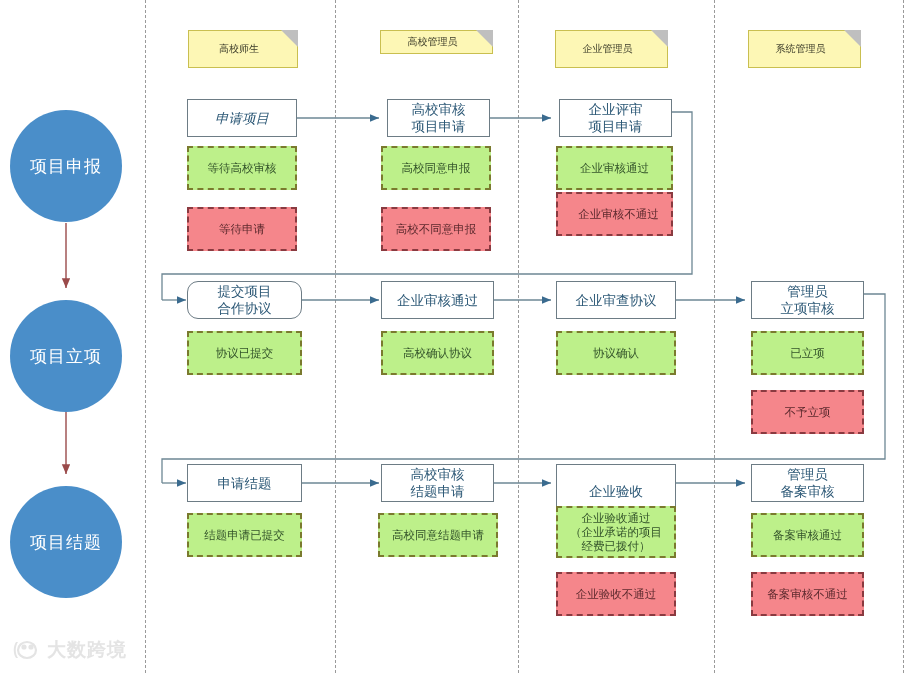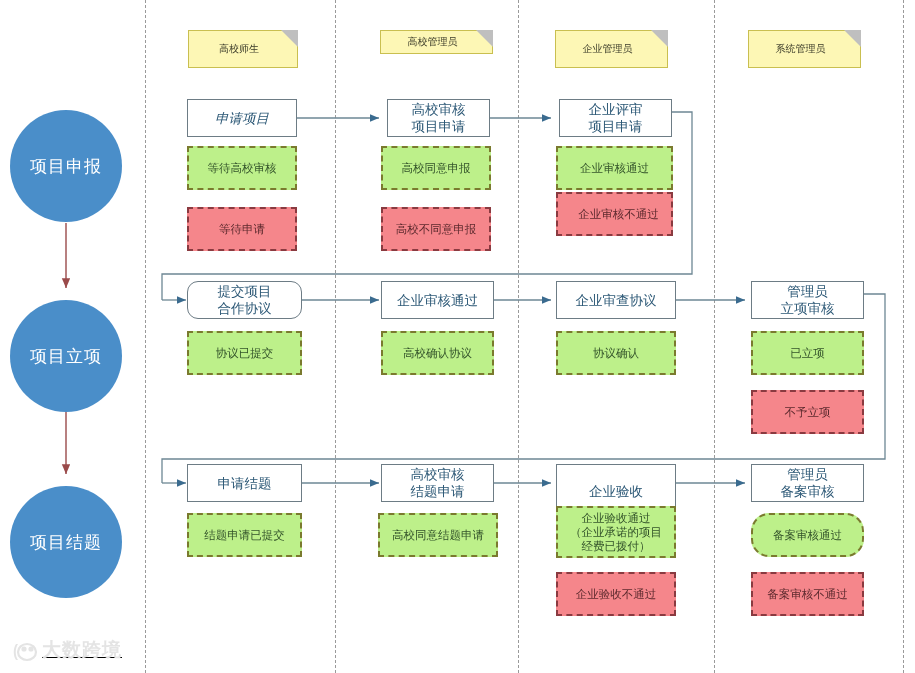--- a/index.html
+++ b/index.html
@@ -109,23 +109,23 @@
     left: 0;
     top: 0;
     width: 915px;
     height: 673px;
     pointer-events: none;
   }
   
   .watermark {
     position: absolute;
     display: flex;
-    align-items: flex-end;
+    align-items: center;
+    gap: 5px;
     opacity: 1;
-    text-decoration: underline;
   }
   .watermark .wm-text {
     font-size: 19px;
     font-weight: bold;
     color: #e4e4e4;
     letter-spacing: 1px;
   }
 </style>
 </head>
 <body>
@@ -277,21 +277,21 @@
   <div class="status-box green" style="left:556px; top:506px; width:120px; height:52px;">
     <span>企业验收通过<br>（企业承诺的项目<br>经费已拨付）</span>
   </div>
   <div class="status-box red" style="left:556px; top:572px; width:120px; height:44px;">
     <span>企业验收不通过</span>
   </div>
 
   <div class="proc-box" style="left:751px; top:464px; width:113px; height:38px;">
     <span>管理员<br>备案审核</span>
   </div>
-  <div class="status-box green" style="left:751px; top:513px; width:113px; height:44px;border-radius:18px;">
+  <div class="status-box green" style="left:751px; top:513px; width:113px; height:44px;">
     <span>备案审核通过</span>
   </div>
   <div class="status-box red" style="left:751px; top:572px; width:113px; height:44px;">
     <span>备案审核不通过</span>
   </div>
 
   <div class="watermark" style="left:12px; top:637px;">
     <svg width="30" height="22" viewBox="0 0 30 22">
       <path d="M4,3 C1,7 1,15 4,19 L6,19 C3,15 3,7 6,3 Z" fill="#e4e4e4"></path>
       <ellipse cx="15" cy="11" rx="9" ry="8" fill="none" stroke="#e4e4e4" stroke-width="2.2"></ellipse>

